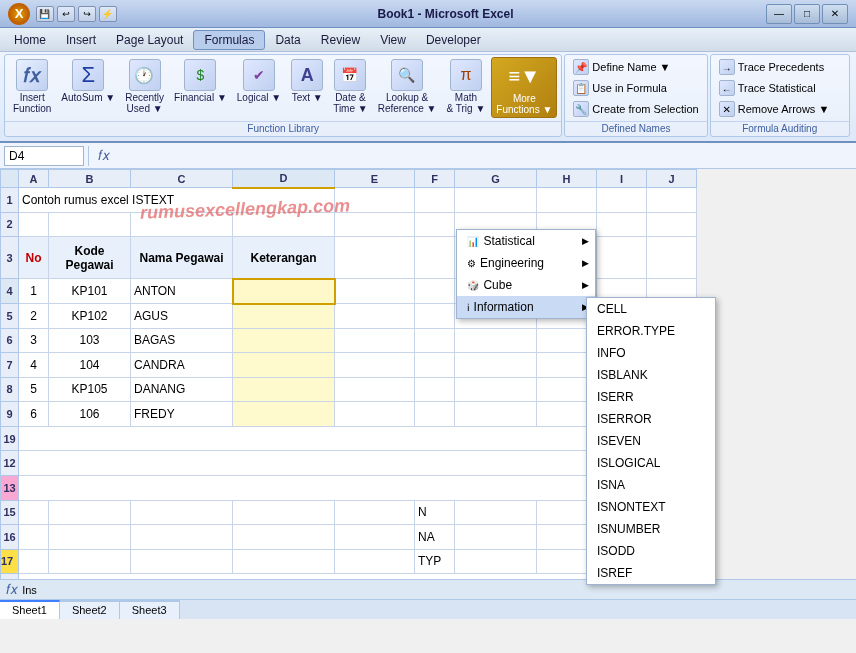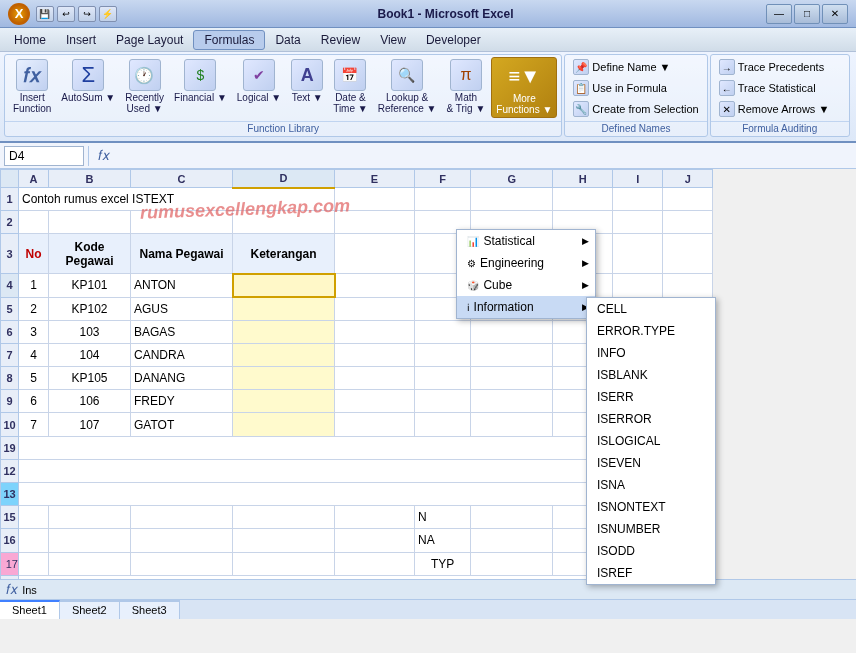--- a/index.html
+++ b/index.html
@@ -551,44 +551,31 @@
         <td style="border:1px solid #c8d4e8;background:white;font-size:12px;padding:1px 3px;">FREDY</td>
         <td style="border:1px solid #c8d4e8;background:#fffacd;"></td>
         <td style="border:1px solid #c8d4e8;background:white;"></td>
         <td style="border:1px solid #c8d4e8;background:white;"></td>
         <td style="border:1px solid #c8d4e8;background:white;"></td>
         <td style="border:1px solid #c8d4e8;background:white;"></td>
         <td style="border:1px solid #c8d4e8;background:white;"></td>
         <td style="border:1px solid #c8d4e8;background:white;"></td>
       </tr>
 
-      <tr style="height:18px;">
-        <td style="border:1px solid #b0c8e8;text-align:center;font-size:11px;font-weight:bold;color:#303060;background:#e8eef8;">10</td>
-        <td style="border:1px solid #c8d4e8;background:white;text-align:center;font-size:12px;padding:1px 3px;">7</td>
-        <td style="border:1px solid #c8d4e8;background:white;text-align:center;font-size:12px;padding:1px 3px;">107</td>
-        <td style="border:1px solid #c8d4e8;background:white;font-size:12px;padding:1px 3px;">GATOT</td>
-        <td style="border:1px solid #c8d4e8;background:#fffacd;"></td>
-        <td style="border:1px solid #c8d4e8;background:white;"></td>
-        <td style="border:1px solid #c8d4e8;background:white;"></td>
-        <td style="border:1px solid #c8d4e8;background:white;"></td>
-        <td style="border:1px solid #c8d4e8;background:white;"></td>
-        <td style="border:1px solid #c8d4e8;background:white;"></td>
-        <td style="border:1px solid #c8d4e8;background:white;"></td>
-      </tr>
 
       <tr style="height:18px;">
           <td style="border:1px solid #b0c8e8;text-align:center;font-size:11px;font-weight:bold;color:#303060;background:#e8eef8;">19</td>
           <td style="border:1px solid #c8d4e8;background:white;" colspan="10"></td>
         </tr>
       <tr style="height:18px;">
           <td style="border:1px solid #b0c8e8;text-align:center;font-size:11px;font-weight:bold;color:#303060;background:#e8eef8;">12</td>
           <td style="border:1px solid #c8d4e8;background:white;" colspan="10"></td>
         </tr>
       <tr style="height:18px;">
-          <td style="border:1px solid #b0c8e8;text-align:center;font-size:11px;font-weight:bold;color:#303060;background:#7dd3fc;">13</td>
+          <td style="border:1px solid #b0c8e8;text-align:center;font-size:11px;font-weight:bold;color:#303060;background:#f9a8d4;">13</td>
           <td style="border:1px solid #c8d4e8;background:white;" colspan="10"></td>
         </tr>
       <tr style="height:18px;">
         <td style="border:1px solid #b0c8e8;text-align:center;font-size:11px;font-weight:bold;color:#303060;background:#e8eef8;">15</td>
         <td style="border:1px solid #c8d4e8;background:white;"></td>
         <td style="border:1px solid #c8d4e8;background:white;"></td>
         <td style="border:1px solid #c8d4e8;background:white;"></td>
         <td style="border:1px solid #c8d4e8;background:white;"></td>
         <td style="border:1px solid #c8d4e8;background:white;"></td>
         <td style="border:1px solid #c8d4e8;background:white;font-size:12px;padding:1px 3px;">N</td>
@@ -604,27 +591,27 @@
         <td style="border:1px solid #c8d4e8;background:white;"></td>
         <td style="border:1px solid #c8d4e8;background:white;"></td>
         <td style="border:1px solid #c8d4e8;background:white;"></td>
         <td style="border:1px solid #c8d4e8;background:white;font-size:12px;padding:1px 3px;">NA</td>
         <td style="border:1px solid #c8d4e8;background:white;"></td>
         <td style="border:1px solid #c8d4e8;background:white;"></td>
         <td style="border:1px solid #c8d4e8;background:white;"></td>
         <td style="border:1px solid #c8d4e8;background:white;"></td>
       </tr>
       <tr style="height:18px;">
-        <td style="border:1px solid #b0c8e8;text-align:right;font-size:11px;font-weight:normal;color:#303060;background:#f9a8d4;">17</td>
-        <td style="border:1px solid #c8d4e8;background:white;"></td>
-        <td style="border:1px solid #c8d4e8;background:white;"></td>
-        <td style="border:1px solid #c8d4e8;background:white;"></td>
-        <td style="border:1px solid #c8d4e8;background:white;"></td>
-        <td style="border:1px solid #c8d4e8;background:white;"></td>
-        <td style="border:1px solid #c8d4e8;background:white;font-size:12px;padding:1px 16px;">TYP</td>
+        <td style="border:1px solid #b0c8e8;text-align:left;font-size:11px;font-weight:bold;color:#303060;background:#fde047;">17</td>
+        <td style="border:1px solid #c8d4e8;background:white;"></td>
+        <td style="border:1px solid #c8d4e8;background:white;"></td>
+        <td style="border:1px solid #c8d4e8;background:white;"></td>
+        <td style="border:1px solid #c8d4e8;background:white;"></td>
+        <td style="border:1px solid #c8d4e8;background:white;"></td>
+        <td style="border:1px solid #c8d4e8;background:white;font-size:12px;padding:1px 3px;">TYP</td>
         <td style="border:1px solid #c8d4e8;background:white;"></td>
         <td style="border:1px solid #c8d4e8;background:white;"></td>
         <td style="border:1px solid #c8d4e8;background:white;"></td>
         <td style="border:1px solid #c8d4e8;background:white;"></td>
       </tr>
       <tr style="height:18px;">
           <td style="border:1px solid #b0c8e8;text-align:center;font-size:11px;font-weight:bold;color:#303060;background:#e8eef8;">18</td>
           <td style="border:1px solid #c8d4e8;background:white;" colspan="10"></td>
         </tr>
     </tbody>
@@ -649,22 +636,22 @@
     </div>
   </div>
 
   <div class="submenu" style="top:128px;left:586px;width:120px;z-index:200;">
     <div class="dropdown-item">CELL</div>
     <div class="dropdown-item">ERROR.TYPE</div>
     <div class="dropdown-item">INFO</div>
     <div class="dropdown-item">ISBLANK</div>
     <div class="dropdown-item">ISERR</div>
     <div class="dropdown-item">ISERROR</div>
+    <div class="dropdown-item">ISEVEN</div>
     <div class="dropdown-item">ISLOGICAL</div>
-    <div class="dropdown-item">ISEVEN</div>
     <div class="dropdown-item">ISNA</div>
     <div class="dropdown-item">ISNONTEXT</div>
     <div class="dropdown-item">ISNUMBER</div>
     <div class="dropdown-item">ISODD</div>
     <div class="dropdown-item">ISREF</div>
   </div>
 
   <div style="position:absolute;bottom:0;left:0;right:0;height:20px;background:#dce8f4;border-top:1px solid #b0c8e8;display:flex;align-items:center;padding:0 6px;font-size:11px;">
     <span style="font-size:14px;color:#4060a0;margin-right:4px;">𝑓𝑥</span>
     <span>Ins</span>

